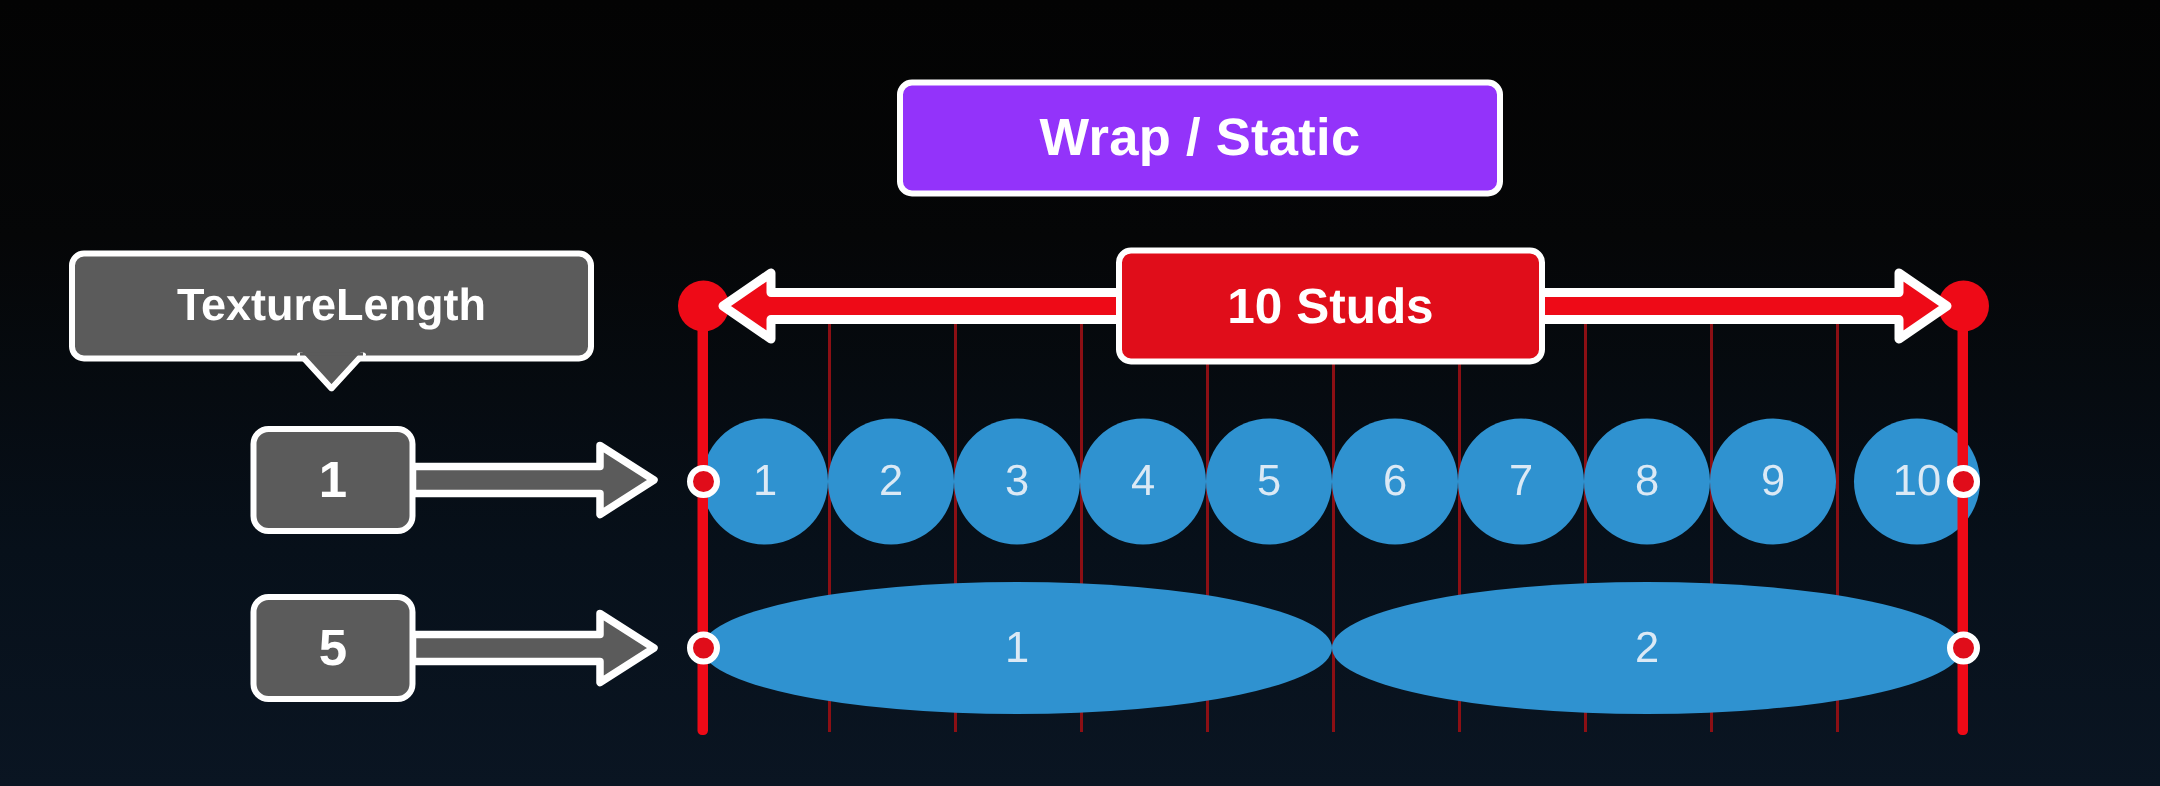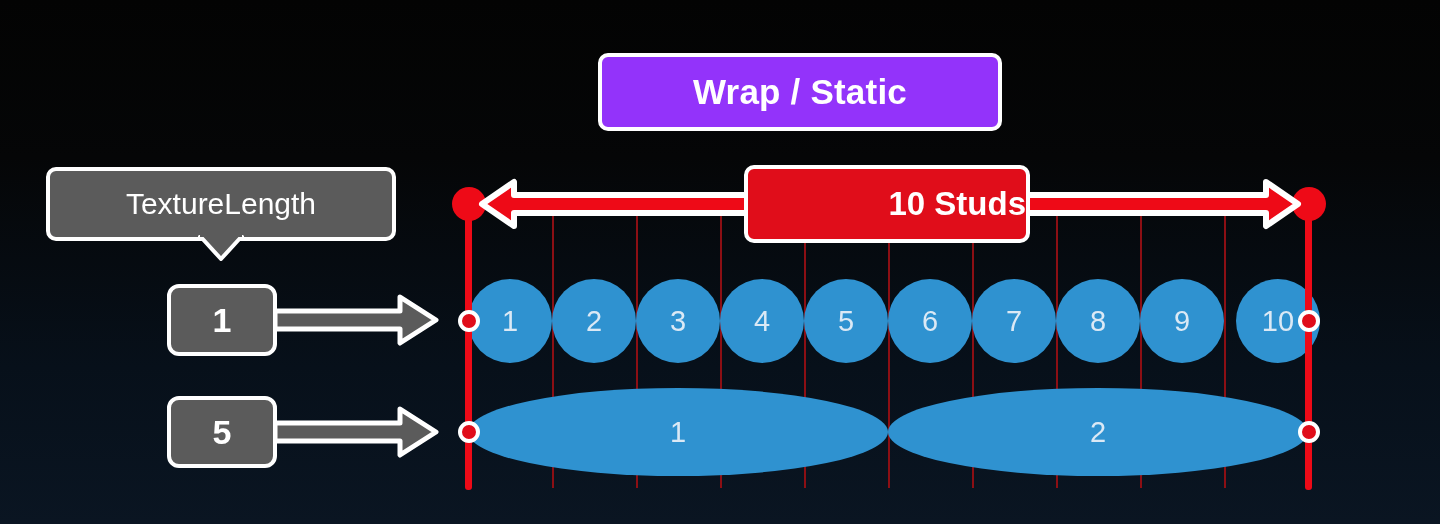--- a/index.html
+++ b/index.html
@@ -47,21 +47,21 @@
     height: 74px;
     box-sizing: border-box;
     background: #5b5b5b;
     border: 4px solid #ffffff;
     border-radius: 10px;
     display: flex;
     align-items: center;
     justify-content: center;
     color: #ffffff;
     font-size: 30px;
-    font-weight: normal;
+    font-weight: bold;
   }
   .callout-tail {
     position: absolute;
     left: 198px;
     top: 235px;
     width: 46px;
     height: 26px;
   }
 
   
@@ -107,21 +107,21 @@
     left: 744px;
     top: 165px;
     width: 286px;
     height: 78px;
     box-sizing: border-box;
     background: #e00d1a;
     border: 4px solid #ffffff;
     border-radius: 10px;
     display: flex;
     align-items: center;
-    justify-content: flex-end;
+    justify-content: center;
     color: #ffffff;
     font-size: 33px;
     font-weight: bold;
     z-index: 7;
   }
 
   
   .track {
     position: absolute;
     left: 0;

